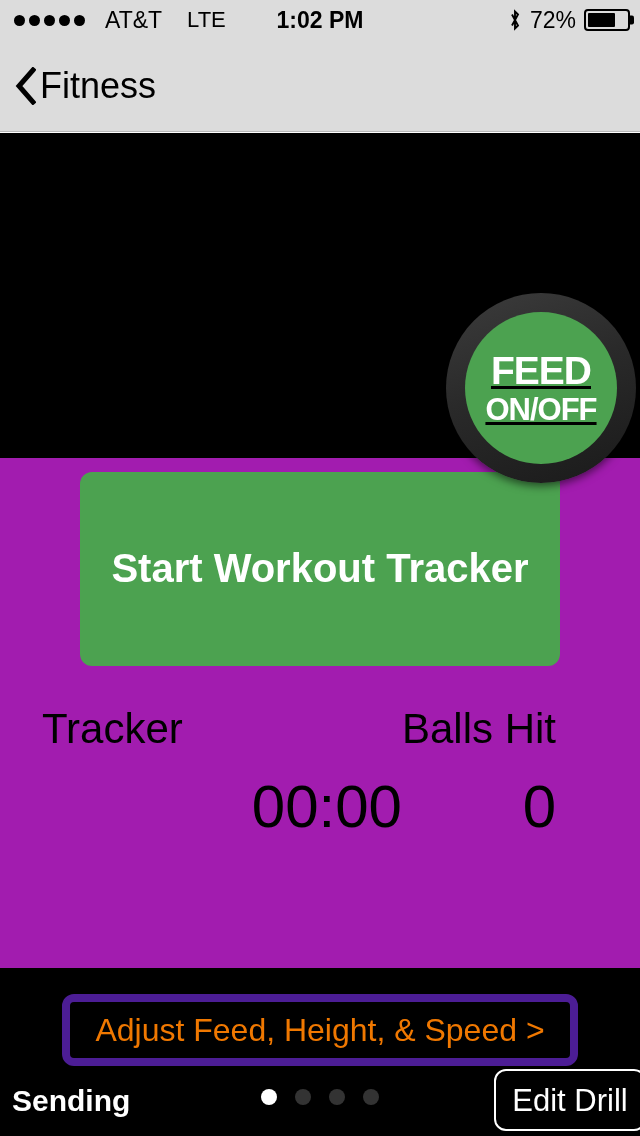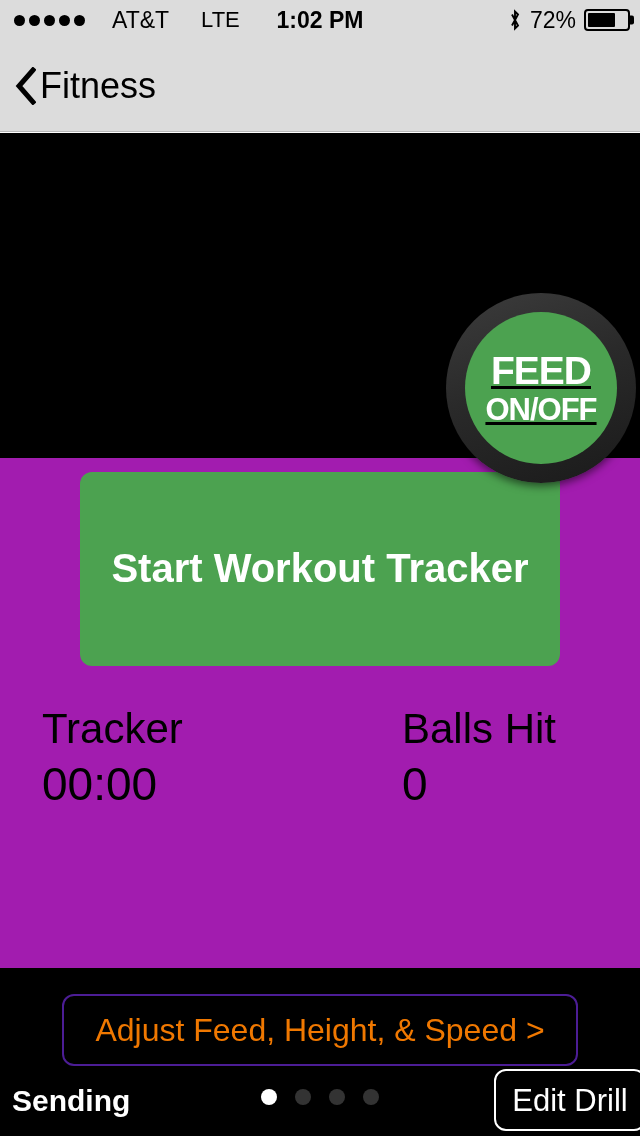--- a/index.html
+++ b/index.html
@@ -30,21 +30,21 @@
     background: #dcdcdc;
     display: flex;
     align-items: center;
     color: #000;
   }
   .sb-left {
     position: absolute;
     left: 14px;
     display: flex;
     align-items: center;
-    gap: 27px;
+    gap: 20px;
   }
   .signal-dots { display: flex; align-items: center; gap: 4px; }
   .signal-dots i {
     display: block;
     width: 11px; height: 11px;
     border-radius: 50%;
     background: #000;
   }
   .sb-carrier { font-size: 23px; letter-spacing: 0px; }
   .sb-network { font-size: 22px; margin-left: 5px; }
@@ -231,42 +231,43 @@
   }
   .stat-block { display: flex; flex-direction: column; }
   .stat-duration { margin-left: 42px; width: 360px; }
   .stat-balls { margin-left: 0px; }
   .stat-label {
     font-size: 42px;
     color: #000;
     line-height: 1.22;
   }
   .stat-value {
-    font-size: 46px;
+    font-size: 60px;
     color: #000;
     line-height: 1.22;
-    margin-top: 2px;
+    margin-top: 16px;
+    text-align: right;
   }
 
   
   .bottom-bar {
     position: absolute;
     left: 0; bottom: 0;
     width: 640px;
     height: 168px;
     background: #000000;
   }
   .adjust-btn {
     position: absolute;
     left: 62px;
     top: 26px;
     width: 516px;
     height: 72px;
     background: transparent;
-    border: 2px solid #4c1d95;
+    border: 8px solid #4c1d95;
     border-radius: 12px;
     color: #f07800;
     font-family: "Liberation Sans", sans-serif;
     font-size: 32px;
     line-height: 1;
     cursor: pointer;
   }
   .sending-label {
     position: absolute;
     left: 12px;

